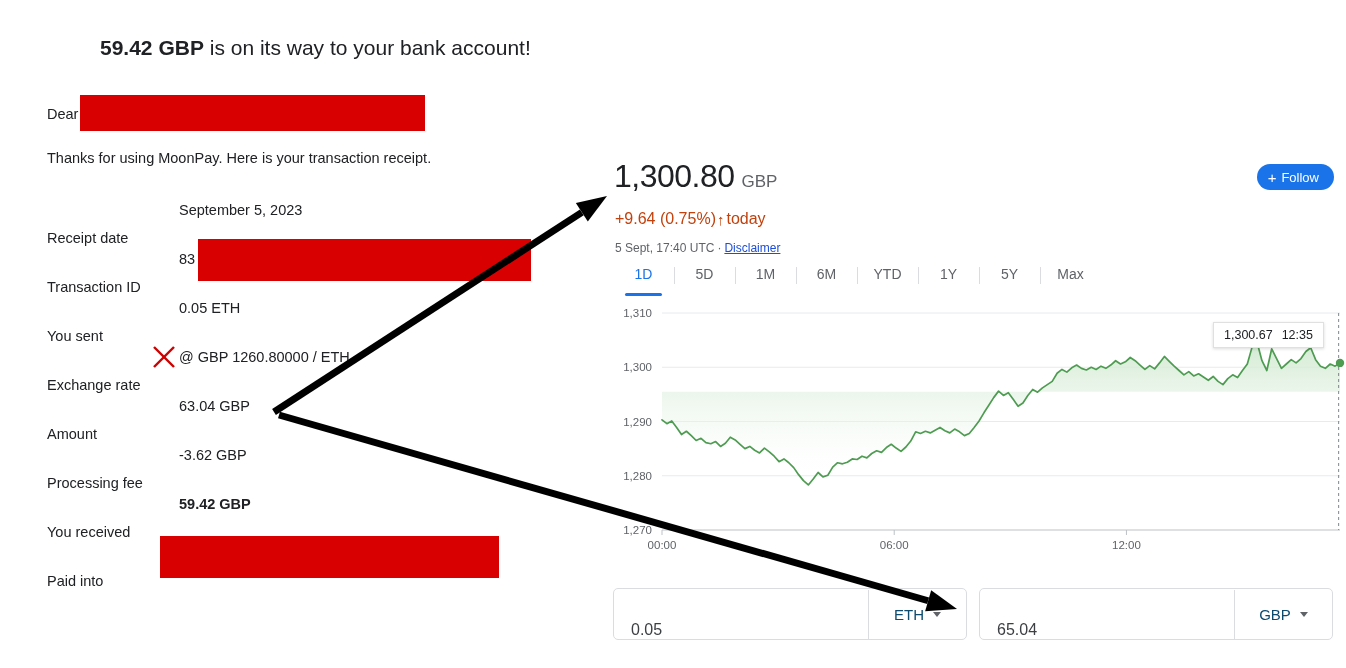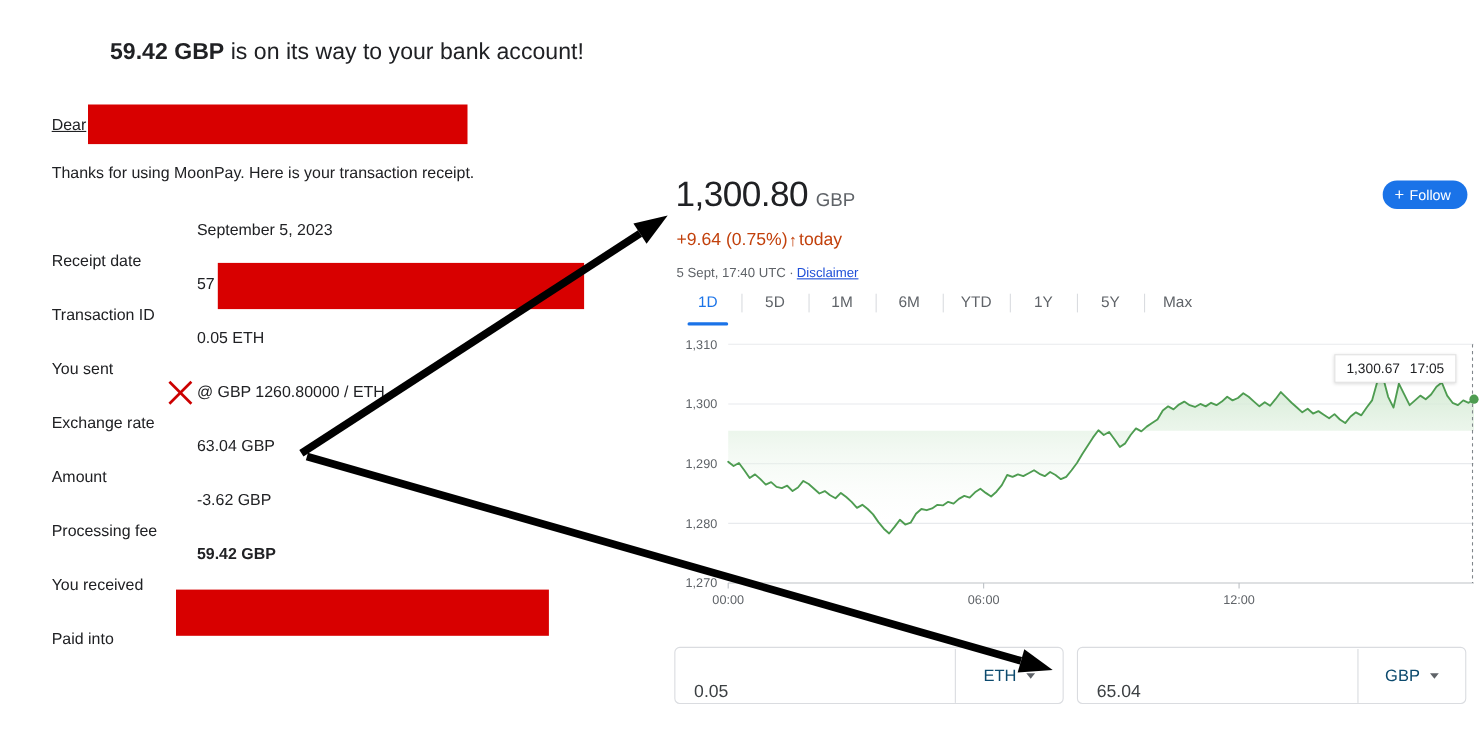--- a/index.html
+++ b/index.html
@@ -29,21 +29,20 @@
     white-space: nowrap;
   }
   #headline .amt { font-weight: bold; }
 
   #dear-row {
     position: absolute;
     left: 47px; top: 103px;
     height: 22px;
     display: flex;
     align-items: center;
-    text-decoration: underline;
   }
   #dear-label { font-size: 14.5px; color: #202124; }
   .redact {
     background: #d80000;
     display: block;
   }
   #dear-redact { width: 345px; height: 36px; margin-left: 2px; margin-top: -2px; }
 
   #thanks {
     position: absolute;
@@ -293,21 +292,21 @@
 
   <div id="rows">
 
     <div class="rrow">
       <span class="rlabel">Receipt date</span>
       <span class="rvalue">September 5, 2023</span>
     </div>
 
     <div class="rrow">
       <span class="rlabel">Transaction ID</span>
-      <span class="rvalue">57</span>
+      <span class="rvalue">83</span>
       <span id="txid-redact" class="redact"></span>
     </div>
 
     <div class="rrow">
       <span class="rlabel">You sent</span>
       <span class="rvalue">0.05 ETH</span>
     </div>
 
     <div class="rrow">
       <span class="rlabel">Exchange rate</span>
@@ -421,21 +420,21 @@
           <text x="526.4300000000001" y="244" text-anchor="middle" class="xlab">12:00</text>
         </g>
       <path id="area-path" fill="url(#areaGrad)" stroke="none" d="M62.00 114.87 L66.88 118.67 L71.76 115.96 L76.63 122.47 L81.51 129.52 L86.39 126.26 L91.27 130.60 L96.14 135.49 L101.02 133.32 L105.90 137.66 L110.78 138.74 L115.65 136.57 L120.53 141.45 L125.41 138.20 L130.29 132.23 L135.17 134.95 L140.04 139.29 L144.92 143.63 L149.80 141.45 L154.68 145.25 L159.55 147.96 L164.43 143.08 L169.31 146.88 L174.19 151.22 L179.06 156.65 L183.94 153.93 L188.82 157.73 L193.70 162.61 L198.58 169.66 L203.45 175.63 L208.33 179.97 L213.21 174.00 L218.09 167.50 L222.96 171.84 L227.84 170.21 L232.72 162.07 L237.60 157.73 L242.47 158.81 L247.35 157.19 L252.23 153.93 L257.11 154.47 L261.99 151.22 L266.86 152.85 L271.74 148.51 L276.62 145.80 L281.50 147.42 L286.37 142.54 L291.25 139.29 L296.13 143.08 L301.01 146.34 L305.88 142.00 L310.76 136.03 L315.64 126.81 L320.52 128.44 L325.40 126.26 L330.27 127.89 L335.15 125.18 L340.03 122.47 L344.91 125.72 L349.78 127.89 L354.66 124.10 L359.54 126.81 L364.42 130.60 L369.29 128.44 L374.17 122.47 L379.05 115.96 L383.93 107.82 L388.81 100.23 L393.68 92.63 L398.56 86.12 L403.44 90.46 L408.32 87.75 L413.19 94.26 L418.07 101.31 L422.95 98.05 L427.83 90.46 L432.71 84.49 L437.58 87.20 L442.46 82.86 L447.34 79.61 L452.22 76.35 L457.09 68.22 L461.97 64.42 L466.85 67.13 L471.73 62.79 L476.60 60.08 L481.48 63.34 L486.36 64.96 L491.24 62.25 L496.12 64.42 L500.99 61.16 L505.87 63.34 L510.75 60.08 L515.63 55.74 L520.50 59.00 L525.38 56.82 L530.26 52.49 L535.14 55.74 L540.01 60.08 L544.89 64.42 L549.77 60.62 L554.65 63.88 L559.53 57.91 L564.40 51.40 L569.28 56.28 L574.16 61.16 L579.04 65.50 L583.91 69.85 L588.79 66.59 L593.67 70.93 L598.55 68.76 L603.42 72.01 L608.30 75.27 L613.18 71.47 L618.06 76.35 L622.94 79.61 L627.81 73.64 L632.69 69.85 L637.57 72.56 L642.45 65.50 L647.32 59.00 L652.20 41.64 L657.08 37.30 L661.96 55.74 L666.83 65.50 L671.71 43.80 L676.59 53.57 L681.47 63.34 L686.35 59.00 L691.22 54.65 L696.10 57.91 L700.98 53.57 L705.86 46.52 L710.73 42.72 L715.61 54.65 L720.49 61.16 L725.37 63.34 L730.24 59.00 L735.12 61.16 L740.00 57.91 L740.00 86.66 L62.00 86.66 Z"></path>
       <path id="line-path" fill="none" stroke-width="1.7" stroke-linejoin="round" stroke-linecap="round" d="M62.00 114.87 L66.88 118.67 L71.76 115.96 L76.63 122.47 L81.51 129.52 L86.39 126.26 L91.27 130.60 L96.14 135.49 L101.02 133.32 L105.90 137.66 L110.78 138.74 L115.65 136.57 L120.53 141.45 L125.41 138.20 L130.29 132.23 L135.17 134.95 L140.04 139.29 L144.92 143.63 L149.80 141.45 L154.68 145.25 L159.55 147.96 L164.43 143.08 L169.31 146.88 L174.19 151.22 L179.06 156.65 L183.94 153.93 L188.82 157.73 L193.70 162.61 L198.58 169.66 L203.45 175.63 L208.33 179.97 L213.21 174.00 L218.09 167.50 L222.96 171.84 L227.84 170.21 L232.72 162.07 L237.60 157.73 L242.47 158.81 L247.35 157.19 L252.23 153.93 L257.11 154.47 L261.99 151.22 L266.86 152.85 L271.74 148.51 L276.62 145.80 L281.50 147.42 L286.37 142.54 L291.25 139.29 L296.13 143.08 L301.01 146.34 L305.88 142.00 L310.76 136.03 L315.64 126.81 L320.52 128.44 L325.40 126.26 L330.27 127.89 L335.15 125.18 L340.03 122.47 L344.91 125.72 L349.78 127.89 L354.66 124.10 L359.54 126.81 L364.42 130.60 L369.29 128.44 L374.17 122.47 L379.05 115.96 L383.93 107.82 L388.81 100.23 L393.68 92.63 L398.56 86.12 L403.44 90.46 L408.32 87.75 L413.19 94.26 L418.07 101.31 L422.95 98.05 L427.83 90.46 L432.71 84.49 L437.58 87.20 L442.46 82.86 L447.34 79.61 L452.22 76.35 L457.09 68.22 L461.97 64.42 L466.85 67.13 L471.73 62.79 L476.60 60.08 L481.48 63.34 L486.36 64.96 L491.24 62.25 L496.12 64.42 L500.99 61.16 L505.87 63.34 L510.75 60.08 L515.63 55.74 L520.50 59.00 L525.38 56.82 L530.26 52.49 L535.14 55.74 L540.01 60.08 L544.89 64.42 L549.77 60.62 L554.65 63.88 L559.53 57.91 L564.40 51.40 L569.28 56.28 L574.16 61.16 L579.04 65.50 L583.91 69.85 L588.79 66.59 L593.67 70.93 L598.55 68.76 L603.42 72.01 L608.30 75.27 L613.18 71.47 L618.06 76.35 L622.94 79.61 L627.81 73.64 L632.69 69.85 L637.57 72.56 L642.45 65.50 L647.32 59.00 L652.20 41.64 L657.08 37.30 L661.96 55.74 L666.83 65.50 L671.71 43.80 L676.59 53.57 L681.47 63.34 L686.35 59.00 L691.22 54.65 L696.10 57.91 L700.98 53.57 L705.86 46.52 L710.73 42.72 L715.61 54.65 L720.49 61.16 L725.37 63.34 L730.24 59.00 L735.12 61.16 L740.00 57.91" stroke="#4e9c51"></path>
       <line id="cursor-line" stroke="#80868b" stroke-width="1" stroke-dasharray="3 3" x1="738.644" x2="738.644" y1="8" y2="225"></line>
       <circle id="last-dot" r="4.2" stroke="none" cx="740" cy="57.910000000000224" fill="#4e9c51"></circle>
     </svg>
 
     <div id="tooltip">
       <span>1,300.67</span>
-      <span>17:05</span>
+      <span>12:35</span>
     </div>
   </div>
 
   <div id="converter">
     <div class="conv-box">
       <input class="conv-val" type="text" value="0.05" style="">
       <div class="conv-sep"></div>
       <div class="conv-cur">
         <span>ETH</span>
         <span class="caret"></span>

